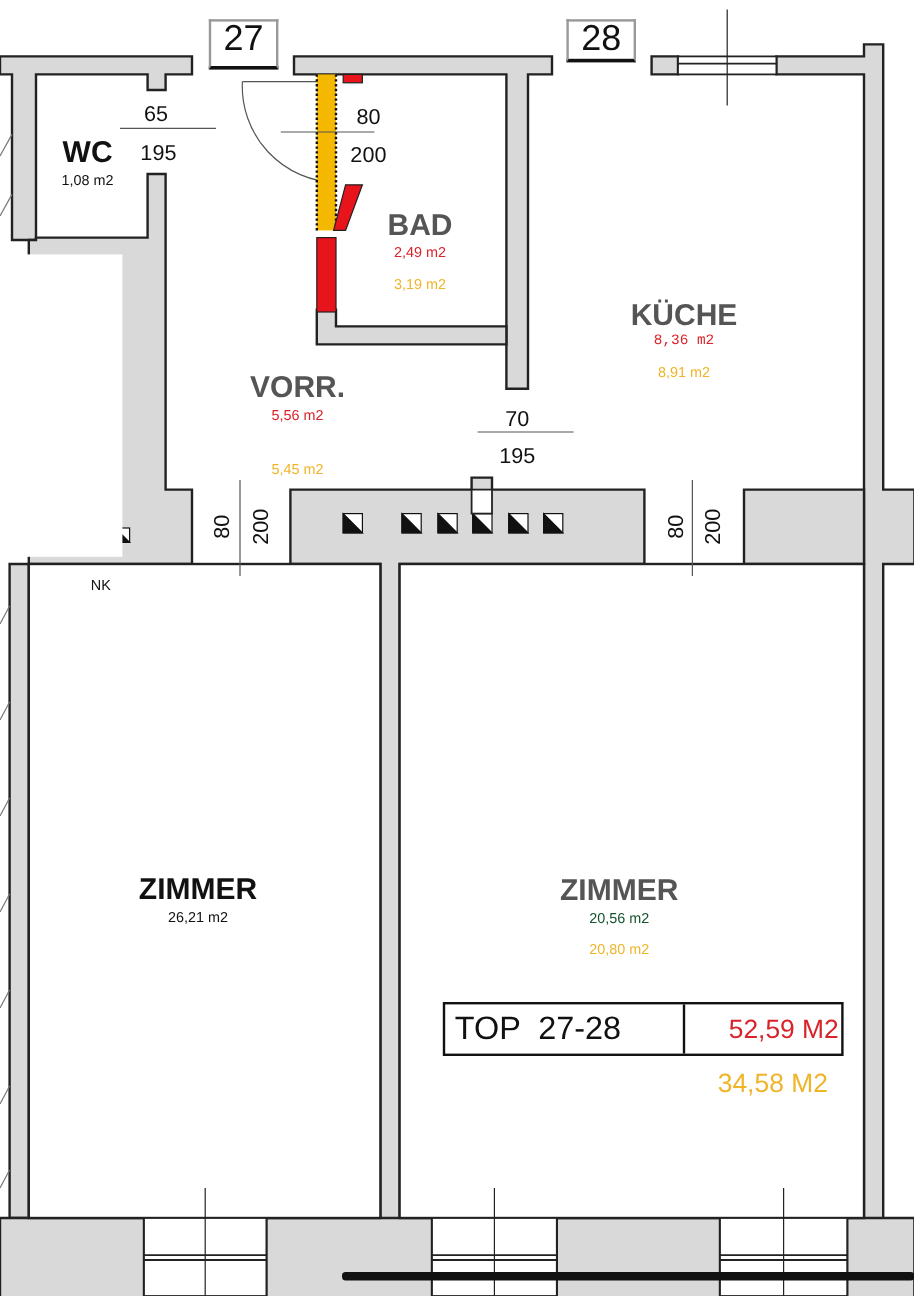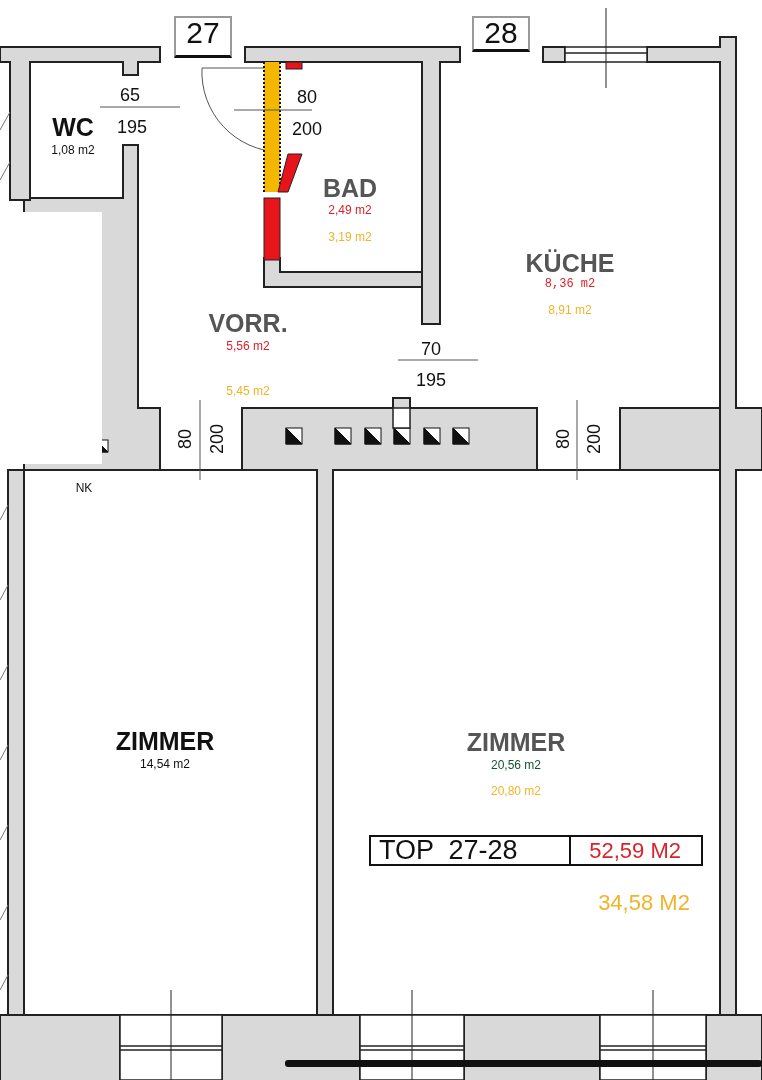--- a/index.html
+++ b/index.html
@@ -3,23 +3,23 @@
 <meta charset="utf-8">
 <style>
   html, body { margin:0; padding:0; background:#ffffff; }
   body { width:762px; height:1080px; overflow:hidden; position:relative; font-family:"Liberation Sans", sans-serif; }
   svg { position:absolute; left:0; top:0; }
   .lbl { position:absolute; transform:translateX(-50%); white-space:nowrap; text-align:center; line-height:1; }
   .room-title { font-weight:bold; font-size:25px; color:#555555; }
   .room-title.dark { color:#111111; }
   .area { font-size:12px; }
   .dim { font-size:18px; color:#111111; }
-  .top-box { position:absolute; left:369px; top:835px; width:334px; height:31px; border:2px solid #111; box-sizing:border-box; display:flex; }
+  .top-box { position:absolute; left:369px; top:835px; width:334px; height:45px; border:2px solid #111; box-sizing:border-box; display:flex; }
   .top-box .left { width:200px; border-right:2px solid #111; font-size:27px; color:#111; display:flex; align-items:center; padding-left:8px; box-sizing:border-box; }
-  .top-box .right { flex:1; font-size:22px; display:flex; align-items:center; justify-content:flex-end; padding-right:20px; box-sizing:border-box; }
+  .top-box .right { flex:1; font-size:22px; display:flex; align-items:center; justify-content:flex-end; padding-right:2px; box-sizing:border-box; }
   .unit-num { position:absolute; border:2px solid #999; border-bottom:3px solid #111; background:#fff; font-size:30px; color:#111; text-align:center; line-height:30px; box-sizing:border-box; }
 </style>
 </head>
 <body>
 
 <svg width="762" height="1080" viewBox="0 0 762 1080">
   <g fill="#d9d9d9" stroke="#222" stroke-width="2">
 
     <path d="M0 47 H160 V62 H138 V75 H123 V62 H30 V200 H10 V62 H0 Z"></path>
 
@@ -160,21 +160,21 @@
 
 <div class="lbl dim" style="left:185px;top:430px;transform:translateX(-50%) rotate(-90deg);">80</div>
 <div class="lbl dim" style="left:217px;top:430px;transform:translateX(-50%) rotate(-90deg);">200</div>
 
 <div class="lbl dim" style="left:563px;top:430px;transform:translateX(-50%) rotate(-90deg);">80</div>
 <div class="lbl dim" style="left:594px;top:430px;transform:translateX(-50%) rotate(-90deg);">200</div>
 
 <div class="lbl" style="left:48px;top:482px;font-size:12px;color:#111;margin-left:36px;">NK</div>
 
 <div class="lbl room-title dark" style="left:165px;top:729px;">ZIMMER</div>
-<div class="lbl area" style="left:165px;top:758px;color:#111;">14,54 m2</div>
+<div class="lbl area" style="left:165px;top:758px;color:#111;">26,21 m2</div>
 
 <div class="lbl room-title" style="left:516px;top:730px;">ZIMMER</div>
 <div class="lbl area" style="left:516px;top:759px;color:#14532d;">20,56 m2</div>
 <div class="lbl area" style="left:516px;top:785px;color:#f0b429;">20,80 m2</div>
 
 <div class="top-box">
   <div class="left" style="white-space:pre;">TOP  27-28</div>
   <div class="right" style="color:#d9232a;">52,59 M2</div>
 </div>
 <div class="lbl" style="left:644px;top:892px;font-size:22px;color:#f0b429;">34,58 M2</div>

